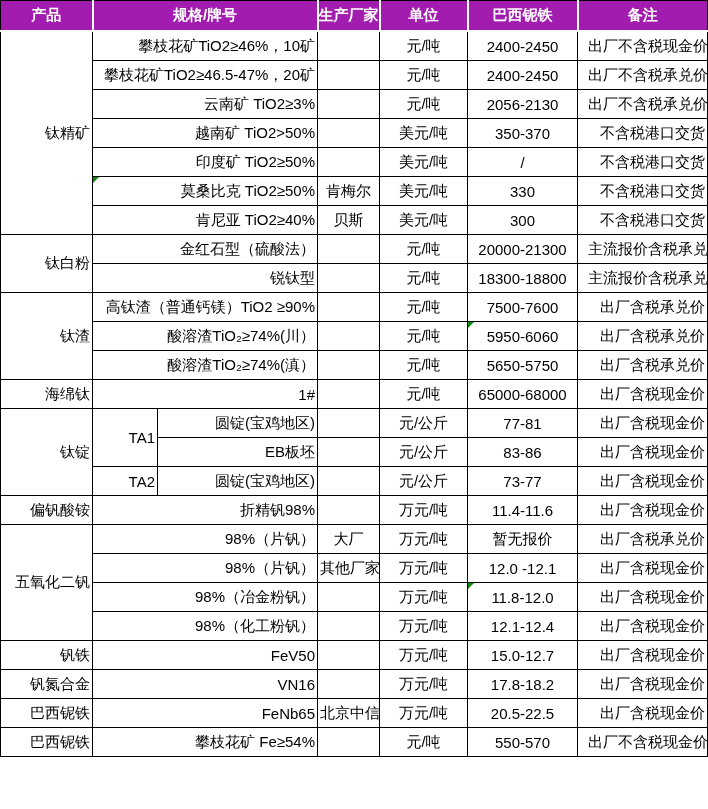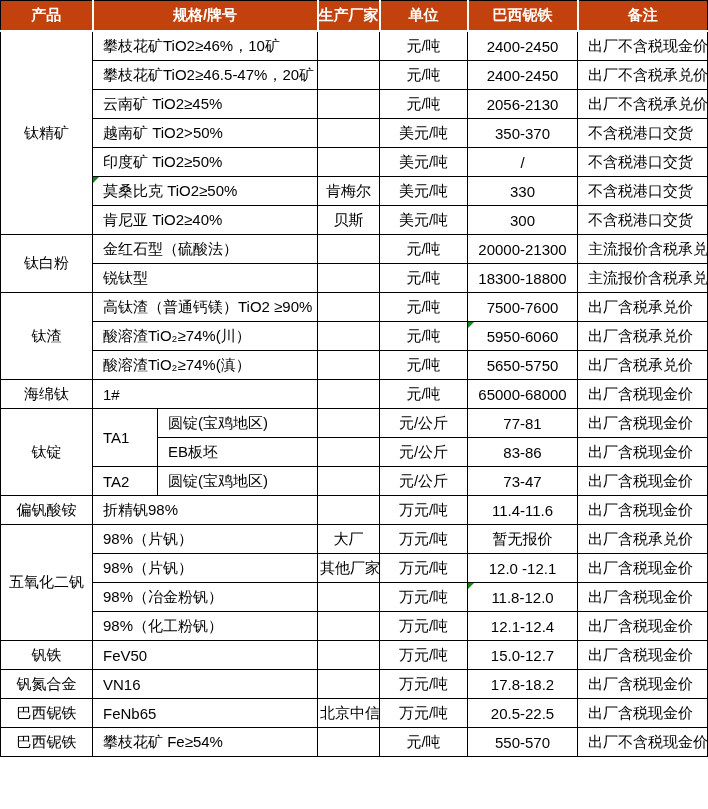--- a/index.html
+++ b/index.html
@@ -12,21 +12,21 @@
   }
   table.price-table {
     border-collapse: collapse;
     table-layout: fixed;
     width: 707px;
     margin: 0;
     border: 1px solid #000;
   }
   
   thead th {
-    background: #c2410c;
+    background: #a21caf;
     color: #ffffff;
     font-weight: bold;
     font-size: 15px;
     height: 29px;
     text-align: center;
     border-left: 2px solid #ffffff;
     border-bottom: 2px solid #ffffff;
     padding: 0;
     overflow: hidden;
     white-space: nowrap;
@@ -38,22 +38,22 @@
     font-size: 15px;
     color: #000;
     height: 28px;
     padding: 0 2px;
     overflow: hidden;
     white-space: nowrap;
     position: relative;
     background: #ffffff;
   }
   td.c { text-align: center; }
-  td.l { text-align: left; padding-left: 10px; }
-  td.prod { text-align: center; font-size: 15px; }
+  td.l { text-align: right; padding-left: 10px; }
+  td.prod { text-align: right; font-size: 15px; }
   
   .tri {
     position: absolute;
     top: 0;
     left: 0;
     width: 0;
     height: 0;
     border-top: 6px solid #128a12;
     border-right: 6px solid transparent;
   }
@@ -92,21 +92,21 @@
       <td class="l">出厂不含税现金价</td>
     </tr>
     <tr>
       <td colspan="2" class="l">攀枝花矿TiO2≥46.5-47%，20矿</td>
       <td class="c"></td>
       <td class="c">元/吨</td>
       <td class="c">2400-2450</td>
       <td class="l">出厂不含税承兑价</td>
     </tr>
     <tr>
-      <td colspan="2" class="l">云南矿 TiO2≥45%</td>
+      <td colspan="2" class="l">云南矿 TiO2≥3%</td>
       <td class="c"></td>
       <td class="c">元/吨</td>
       <td class="c">2056-2130</td>
       <td class="l">出厂不含税承兑价</td>
     </tr>
     <tr>
       <td colspan="2" class="l">越南矿 TiO2&gt;50%</td>
       <td class="c"></td>
       <td class="c">美元/吨</td>
       <td class="c">350-370</td>
@@ -196,21 +196,21 @@
       <td class="c"></td>
       <td class="c">元/公斤</td>
       <td class="c">83-86</td>
       <td class="l">出厂含税现金价</td>
     </tr>
     <tr>
       <td class="l">TA2</td>
       <td class="l">圆锭(宝鸡地区)</td>
       <td class="c"></td>
       <td class="c">元/公斤</td>
-      <td class="c">73-47</td>
+      <td class="c">73-77</td>
       <td class="l">出厂含税现金价</td>
     </tr>
 
     <tr>
       <td class="prod">偏钒酸铵</td>
       <td colspan="2" class="l">折精钒98%</td>
       <td class="c"></td>
       <td class="c">万元/吨</td>
       <td class="c">11.4-11.6</td>
       <td class="l">出厂含税现金价</td>

